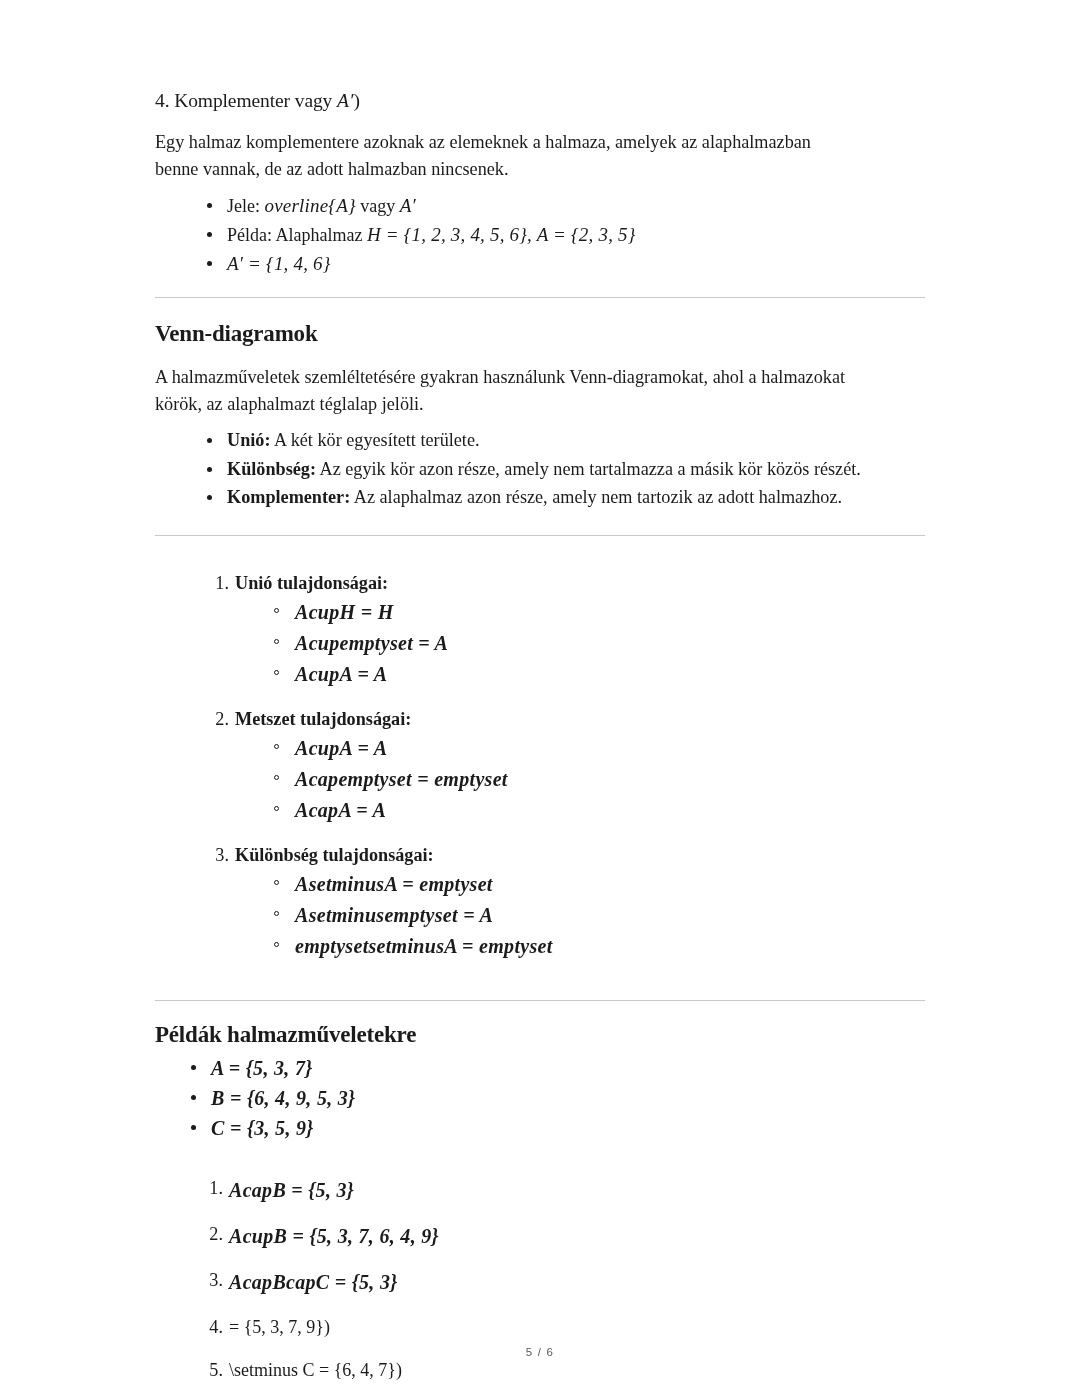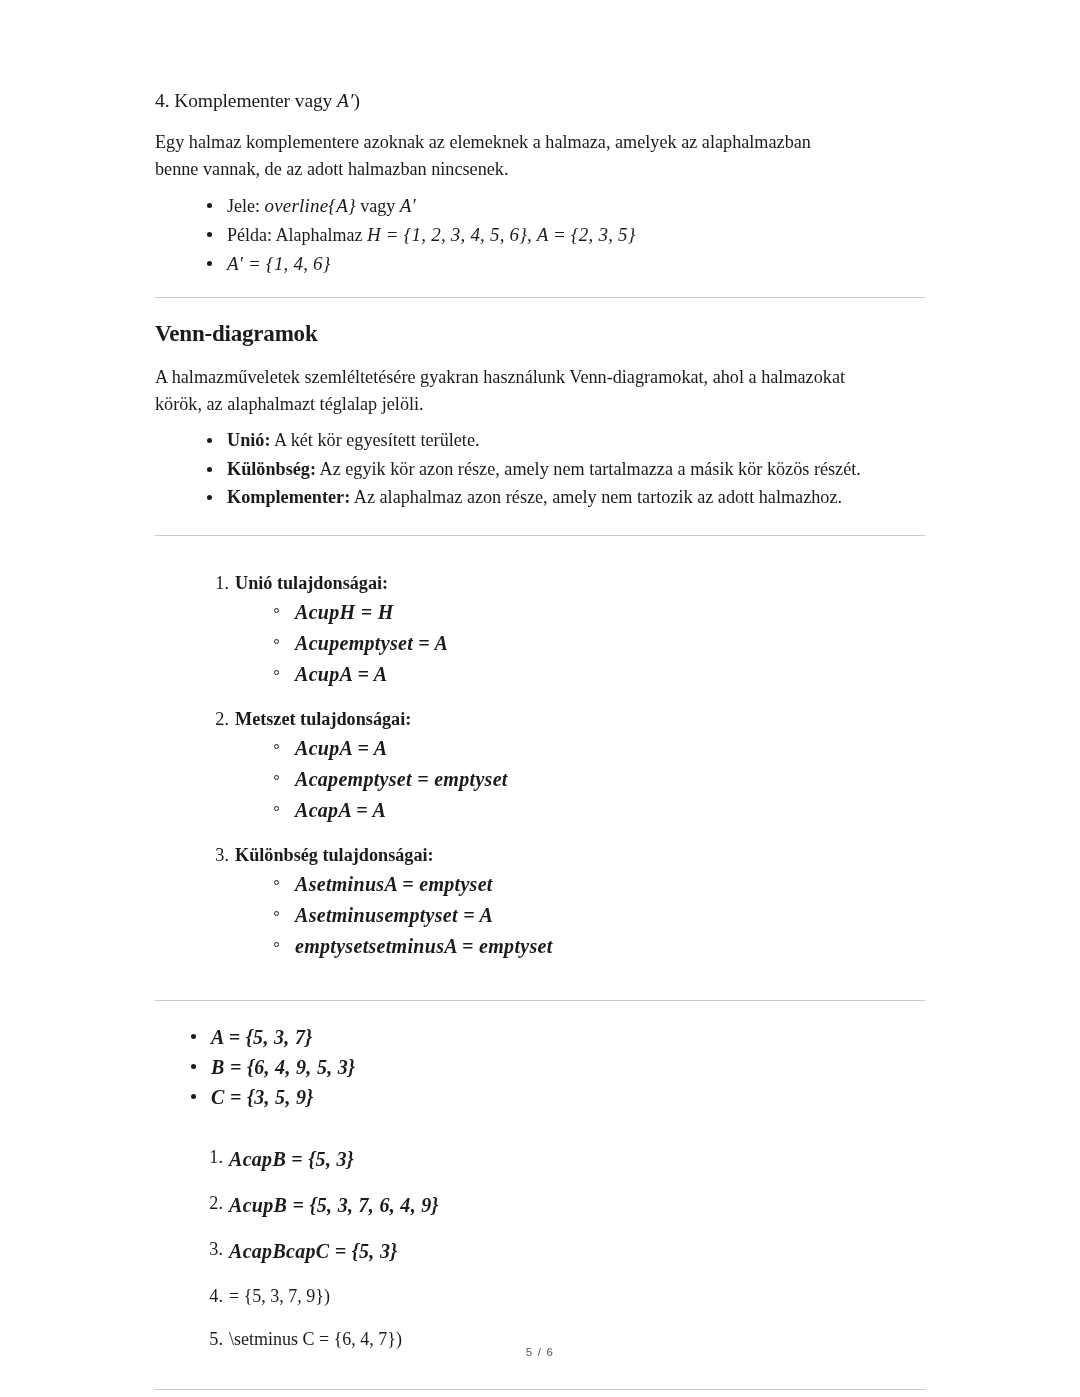--- a/index.html
+++ b/index.html
@@ -231,20 +231,21 @@
         <li><span class="mblock">Asetminusemptyset = A</span></li>
         <li><span class="mblock">emptysetsetminusA = emptyset</span></li>
       </ul>
     </li>
   </ol>
 
   <div class="sp-before-rule" style="height:22px"></div>
   <hr class="rule">
   <div class="sp-after-rule" style="height:18px"></div>
 
+  <div class="h-sec">Példák halmazműveletekre</div>
 
   <ul class="disc" style="margin-top:4px;padding-left:34px">
     <li><span class="mblock">A = {5, 3, 7}</span></li>
     <li><span class="mblock">B = {6, 4, 9, 5, 3}</span></li>
     <li><span class="mblock">C = {3, 5, 9}</span></li>
   </ul>
 
   <div class="blocklist-gap"></div>
 
   <ol class="num" style="padding-left:30px">

